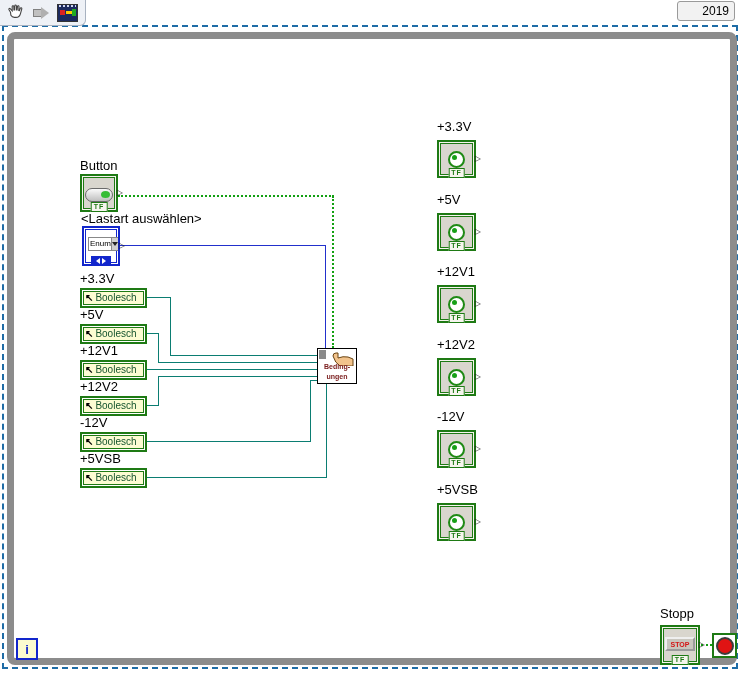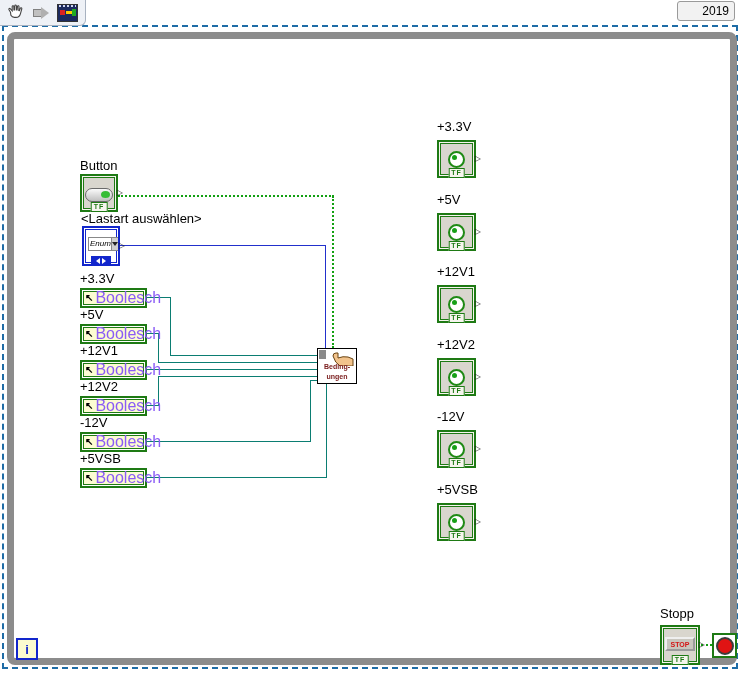--- a/index.html
+++ b/index.html
@@ -55,38 +55,38 @@
   
   .oval{position:absolute;left:50%;top:12px;transform:translateX(-50%);
         width:26px;height:12px;border-radius:7px;border:1px solid #6a6a6a;
         background:linear-gradient(180deg,#fafafa,#bfbfbf);}
   .oval .dot{position:absolute;right:2px;top:2px;width:9px;height:7px;border-radius:50%;background:#37bd37;}
 
   
   .enumframe{position:absolute;box-sizing:border-box;border:2px solid #1226cc;
              box-shadow:inset 0 0 0 1px #ffffff, inset 0 0 0 2px #1226cc;background:#fff;}
   .enumfield{position:absolute;left:4px;top:9px;width:30px;height:14px;display:flex;
-             border:1px solid #888;background:#fff;box-sizing:border-box;font-style:italic;}
+             border:1px solid #888;background:#fff;box-sizing:border-box;}
   .enumtxt{flex:1;font-size:8px;line-height:12px;color:#000;padding-left:1px;}
   .enumbtn{width:9px;background:#cfcfcf;border-left:1px solid #888;display:flex;
            align-items:center;justify-content:center;}
   .tridown{width:0;height:0;border-left:3px solid transparent;border-right:3px solid transparent;
            border-top:4px solid #222;}
   .incdec{position:absolute;bottom:-2px;left:50%;transform:translateX(-50%);
           width:18px;height:8px;background:#1226cc;border:1px solid #1226cc;
           display:flex;align-items:center;justify-content:center;gap:2px;}
   .tl{width:0;height:0;border-top:3px solid transparent;border-bottom:3px solid transparent;border-right:4px solid #fff;}
   .tr{width:0;height:0;border-top:3px solid transparent;border-bottom:3px solid transparent;border-left:4px solid #fff;}
 
   
   .local{position:absolute;width:67px;height:20px;box-sizing:border-box;border:2px solid #1e7a14;
          box-shadow:inset 0 0 0 1px #fff, inset 0 0 0 2px #1e7a14;background:#fcfcd2;
          display:flex;align-items:center;padding-left:3px;gap:2px;}
   .lv-arrow{font-size:10px;font-weight:bold;color:#000;line-height:10px;}
-  .lv-text{font-size:16px;color:#8b5cf6;line-height:12px;}
+  .lv-text{font-size:10px;color:#14532d;line-height:12px;}
 
   
   .led{width:13px;height:13px;border-radius:50%;border:2px solid #1e8a14;background:#fff;position:relative;}
   .led .core{position:absolute;left:2px;top:2px;width:5px;height:5px;border-radius:50%;background:#17a017;}
   .indbody{position:absolute;inset:0;display:flex;align-items:center;justify-content:center;}
 
   
   .subvi{position:absolute;left:317px;top:348px;width:40px;height:36px;box-sizing:border-box;
          border:1px solid #000;background:#fff;}
   .subvi-corner{position:absolute;left:1px;top:1px;width:7px;height:9px;background:#8a8a8a;}

